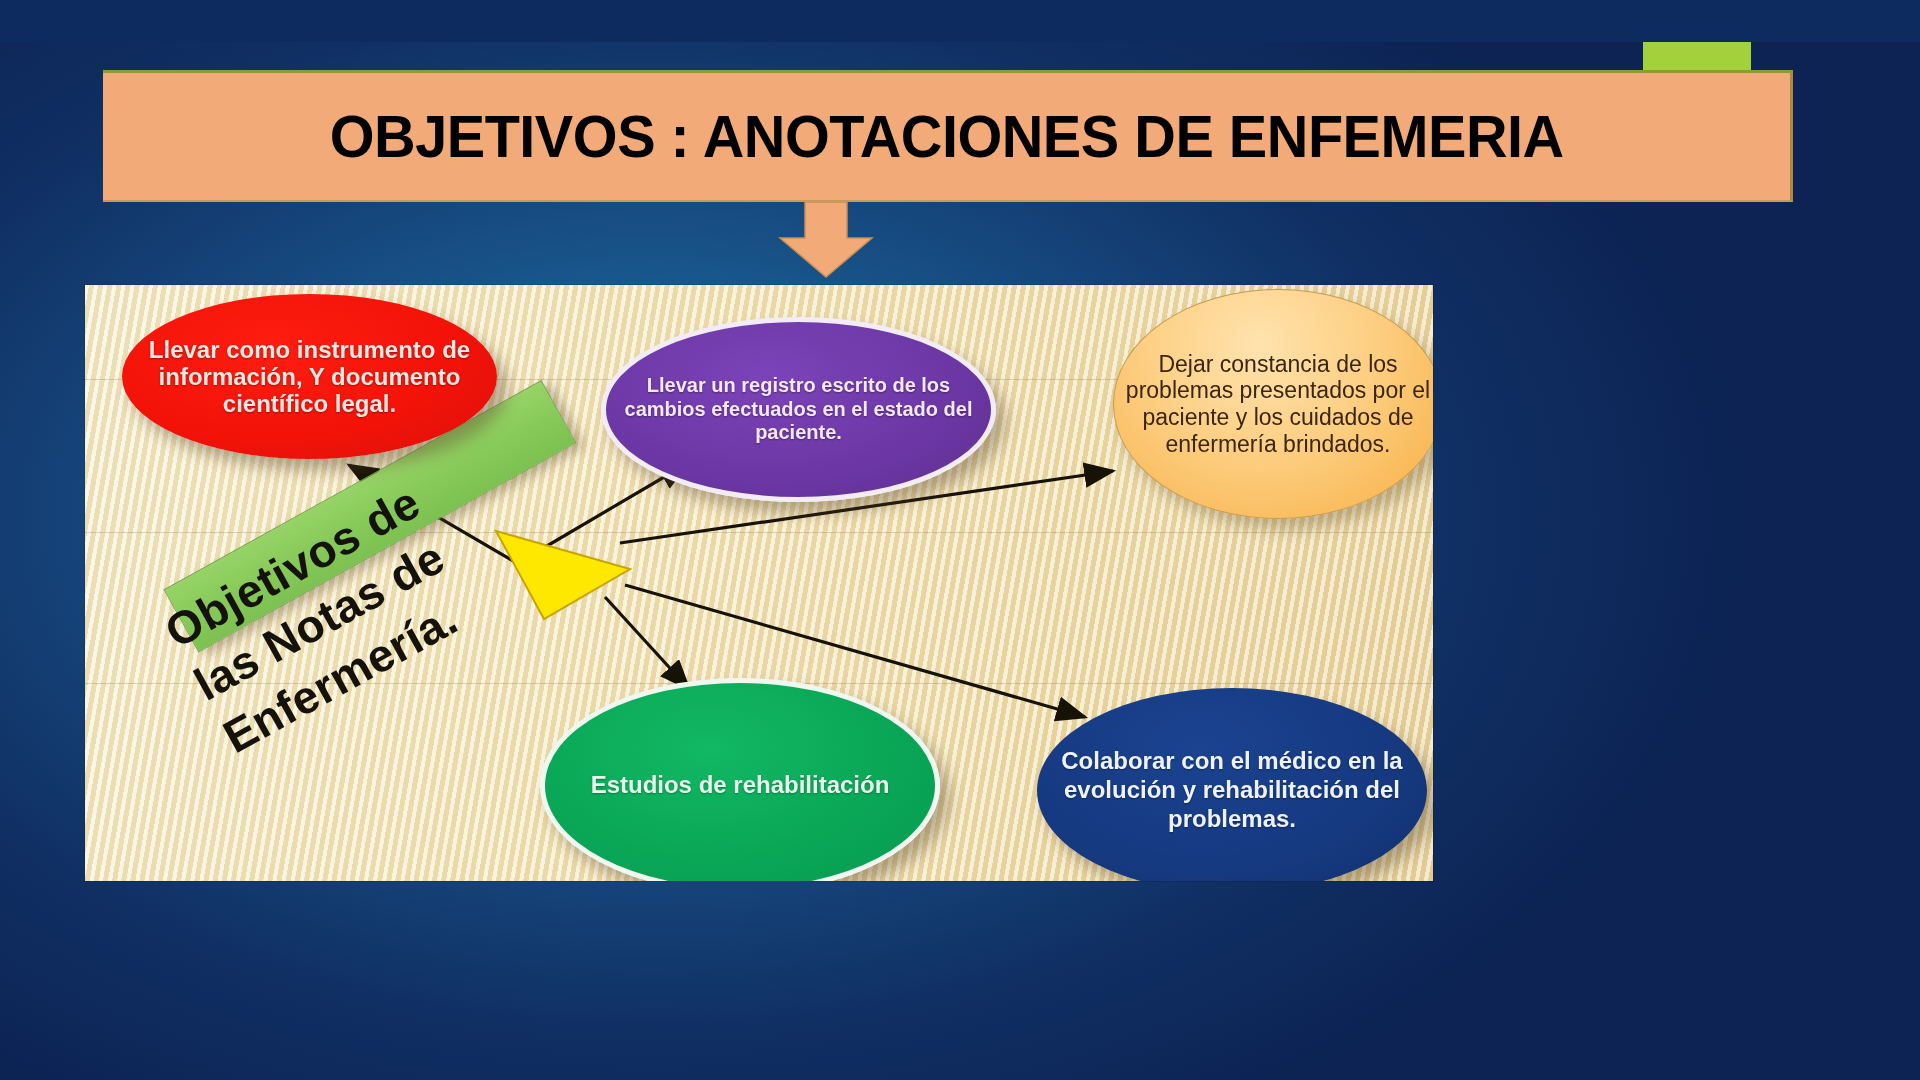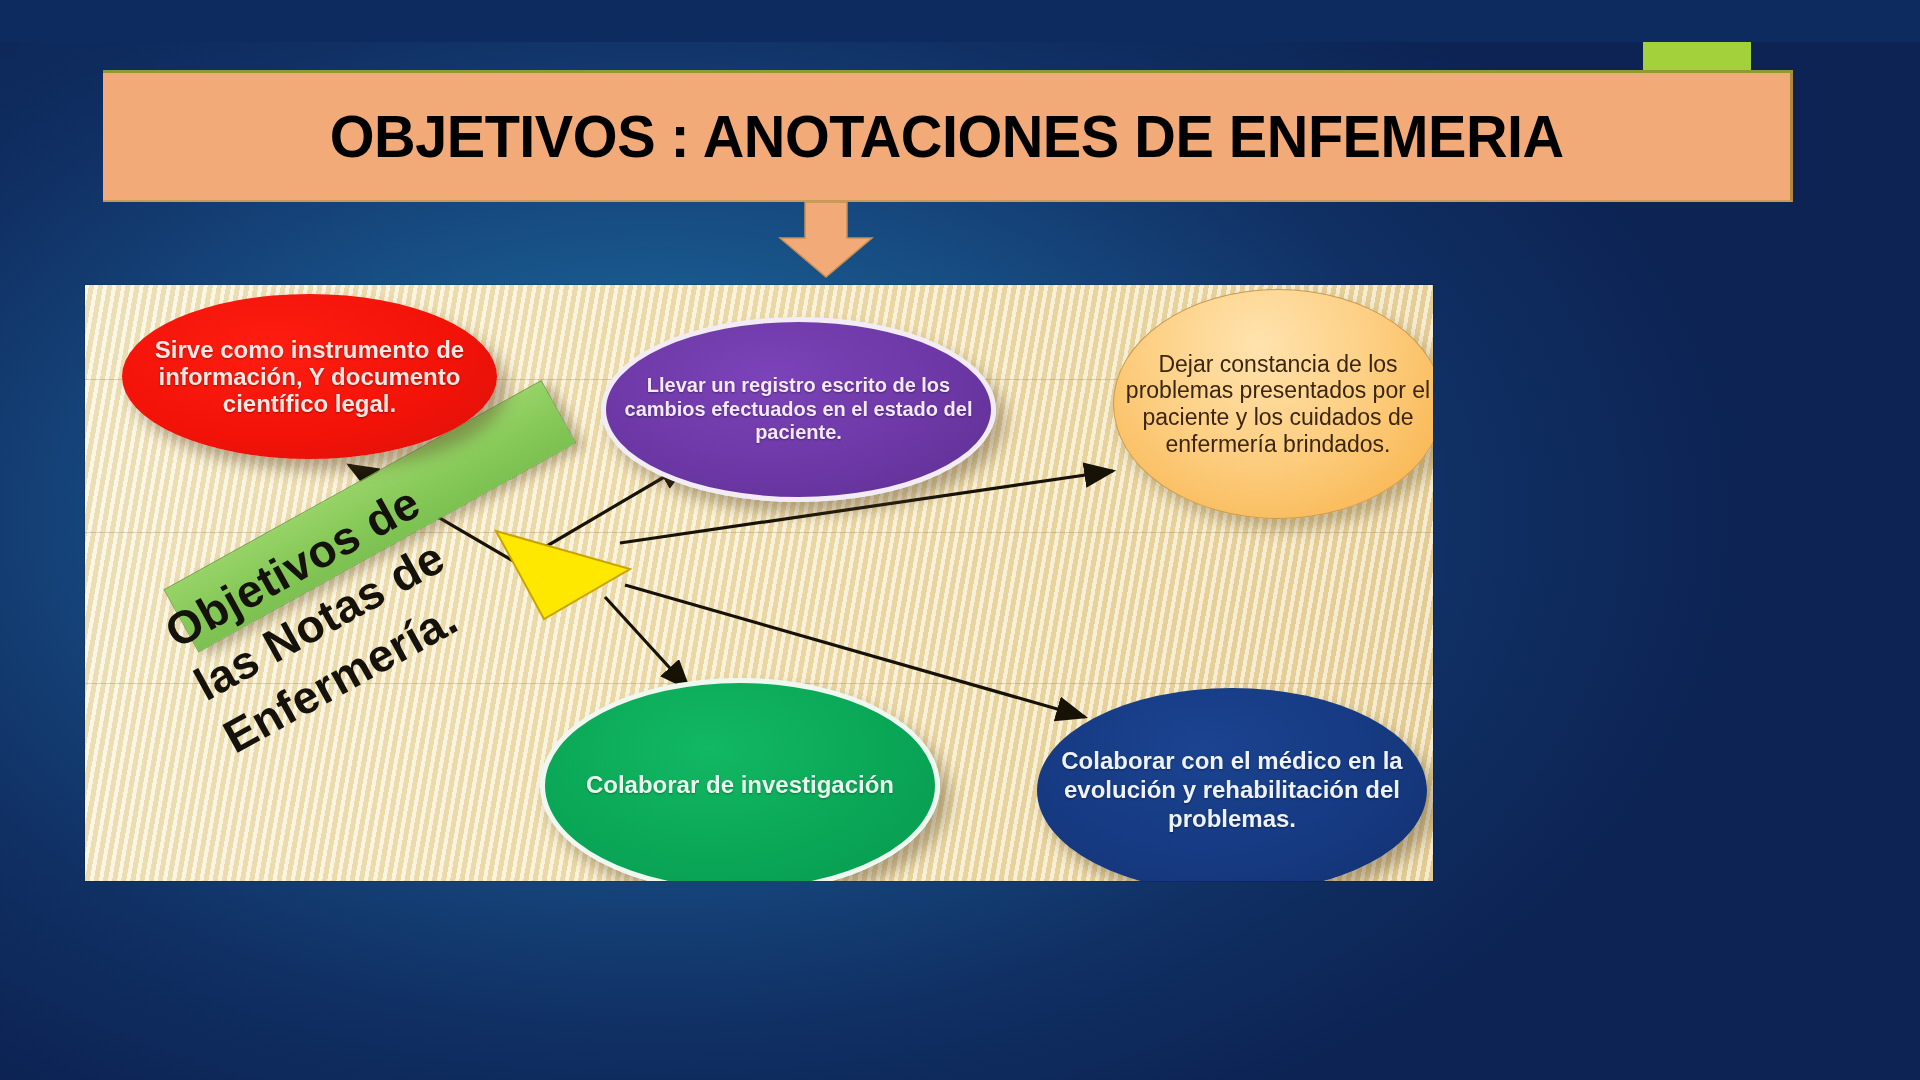--- a/index.html
+++ b/index.html
@@ -180,33 +180,33 @@
       <i>Objetivos de</i>
       <i>las Notas de</i>
       <i>Enfermería.</i>
     </div>
 
     <svg class="tri" viewBox="0 0 142 105">
       <polygon points="4,14 138,52 52,102" fill="#ffe800" stroke="#c9a400" stroke-width="2"></polygon>
     </svg>
 
     <div class="ell ell-red">
-      <span>Sirve como instrumento de información, Y documento científico legal.</span>
+      <span>Llevar como instrumento de información, Y documento científico legal.</span>
     </div>
 
     <div class="ell ell-purple">
       <span>Llevar un registro escrito de los cambios efectuados en el estado del paciente.</span>
     </div>
 
     <div class="ell ell-orange">
       <span>Dejar constancia de los problemas presentados por el paciente y los cuidados de enfermería brindados.</span>
     </div>
 
     <div class="ell ell-green">
-      <span>Colaborar de investigación</span>
+      <span>Estudios de rehabilitación</span>
     </div>
 
     <div class="ell ell-navy">
       <span>Colaborar con el médico en la evolución y rehabilitación del problemas.</span>
     </div>
 
   </div>
 </div>
 
 </body></html>

